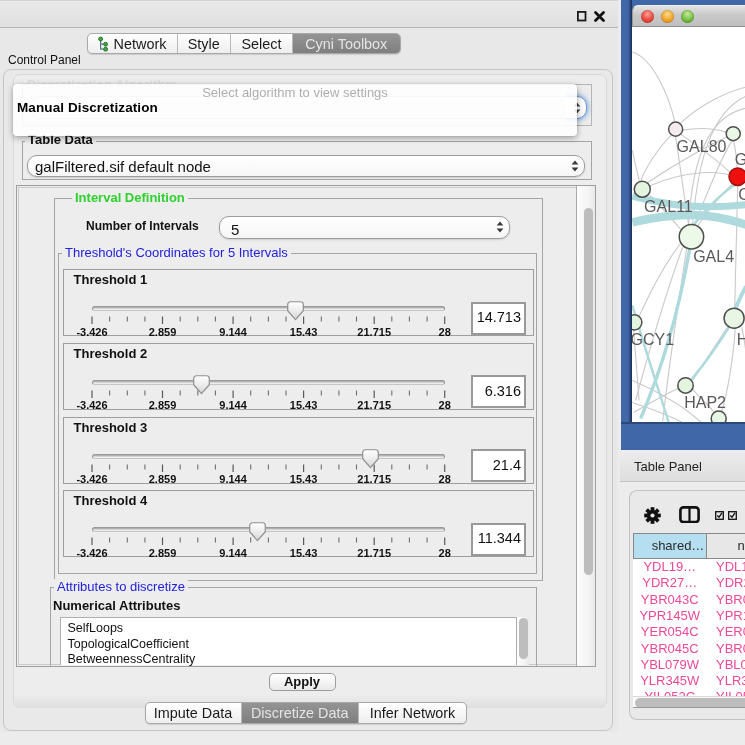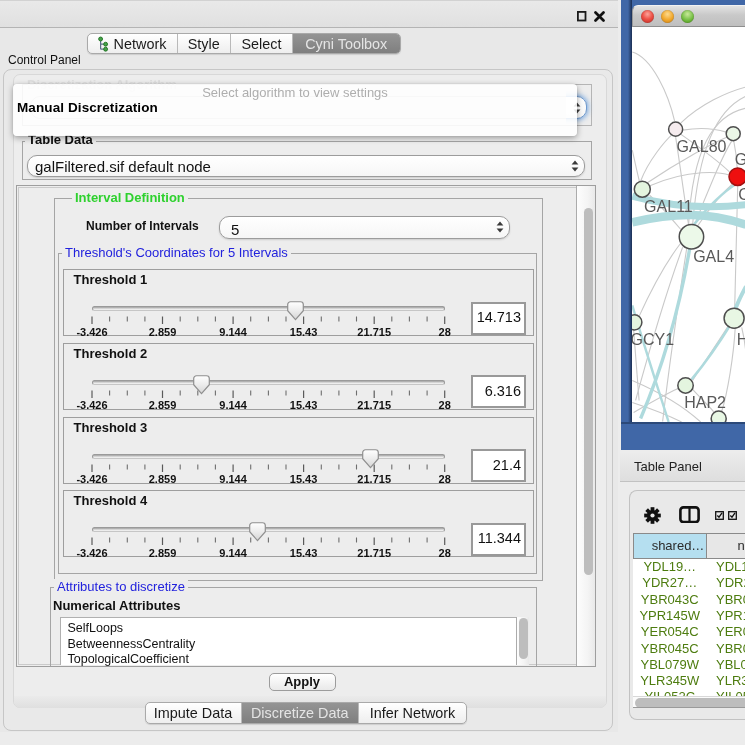--- a/index.html
+++ b/index.html
@@ -78,21 +78,21 @@
 #canvas { position:absolute; left:10.7px; top:27px; width:113.3px; height:394.5px; background:#fff; overflow:hidden; }
 #netband { position:absolute; left:0px; top:421.5px; width:124px; height:28px; background:#4067a7; border-top:2px solid #2c4979; }
 
 
 #tablewin { position:absolute; left:620px; top:453px; width:125px; height:292px; background:#ececec; }
 #ttitle { position:absolute; left:0; top:0; width:125px; height:29px; background:linear-gradient(#ebebeb,#dedede); border-bottom:1px solid #c2c2c2; }
 #ttitle .t { position:absolute; left:14px; top:5.5px; font-size:13px; color:#222; }
 #tpane { position:absolute; left:9px; top:37px; width:116px; height:230px; background:#e9e9e9;
   border:1px solid #c2c2c2; border-radius:8px 0 0 8px; border-right:none; }
 .th { position:absolute; font-size:13px; color:#2b2b2b; display:flex; align-items:center; justify-content:center; }
-.trow { position:absolute; font-size:13px; color:#4d7c0f; white-space:nowrap; }
+.trow { position:absolute; font-size:13px; color:#ec4899; white-space:nowrap; }
 </style></head>
 <body>
 <div id="leftwin"></div><div id="titlebar">
     <span class="t">Control Panel</span>
     <svg id="tbico" style="left:577px; top:9.5px;" width="29" height="11" viewBox="0 0 29 11">
       <rect x="0.9" y="0.9" width="7.6" height="8.6" fill="none" stroke="#1a1a1a" stroke-width="1.8"></rect>
       <path d="M 18.5,1.5 L 26.5,9.5 M 26.5,1.5 L 18.5,9.5" stroke="#111" stroke-width="2.7" stroke-linecap="round"></path>
     </svg>
   </div><div class="seg" style="left:86.5px; top:33px;">
 <div class="s" style="width:90px;"><svg width="11" height="16" viewBox="0 0 11 16" style="margin-right:5px;">
@@ -287,22 +287,22 @@
       <span style="left:240.1px">15.43</span>
       <span style="left:310.7px">21.715</span>
       <span style="left:381.2px">28</span>
   </div>
   <svg class="thumb" style="left:185.8px" width="17" height="20" viewBox="0 0 17 20">
     <path d="M 3.5,0.75 h 10 a 2.8,2.8 0 0 1 2.8,2.8 v 6.2 L 8.5,18.6 L 0.7,9.75 V 3.55 A 2.8,2.8 0 0 1 3.5,0.75 z" fill="url(#thg)" stroke="#8f8f8f" stroke-width="1.2"></path>
   </svg>
   <div class="vbox">11.344</div>
 </div><div class="group" style="left:50px; top:587px; width:487px; height:79px; border-bottom:none;"></div><div class="gtitle" style="left:54px; top:578.5px; color:#2222dd; font-weight:normal;">Attributes to discretize</div><div class="abs" style="left:53px; top:597.5px; font-size:13px; font-weight:bold; color:#111;">Numerical Attributes</div><div id="numlist" style="left:59.5px; top:617px; width:457px; height:48px;">
     <div>SelfLoops</div>
+    <div>TopologicalCoefficient</div>
     <div>BetweennessCentrality</div>
-    <div>TopologicalCoefficient</div>
   </div><div class="sbv" style="left:516px; top:617px; width:12.5px; height:48px;">
     <div class="sbthumb" style="left:1.5px; top:1px; width:9px; height:41px;"></div>
   </div><div class="sbv" style="left:576px; top:186px; width:19px; height:480px;">
     <div class="sbthumb" style="left:6.5px; top:22px; width:9px; height:367px;"></div>
   </div><div class="button" style="left:268.5px; top:673px; width:67px; height:18px; line-height:15px;">Apply</div><div class="seg" style="left:144.5px; top:702px; height:21.5px;">
 <div class="s" style="width:96px;text-align:center;">Impute Data</div>
 <div class="s sel" style="width:117.5px;">Discretize Data</div>
 <div class="s" style="width:107px;">Infer Network</div>
 </div><div id="netwin"></div><div id="netwin2" class="abs" style="left:621px; top:0; width:124px; height:450px;">
     <div id="netshadow"></div>

